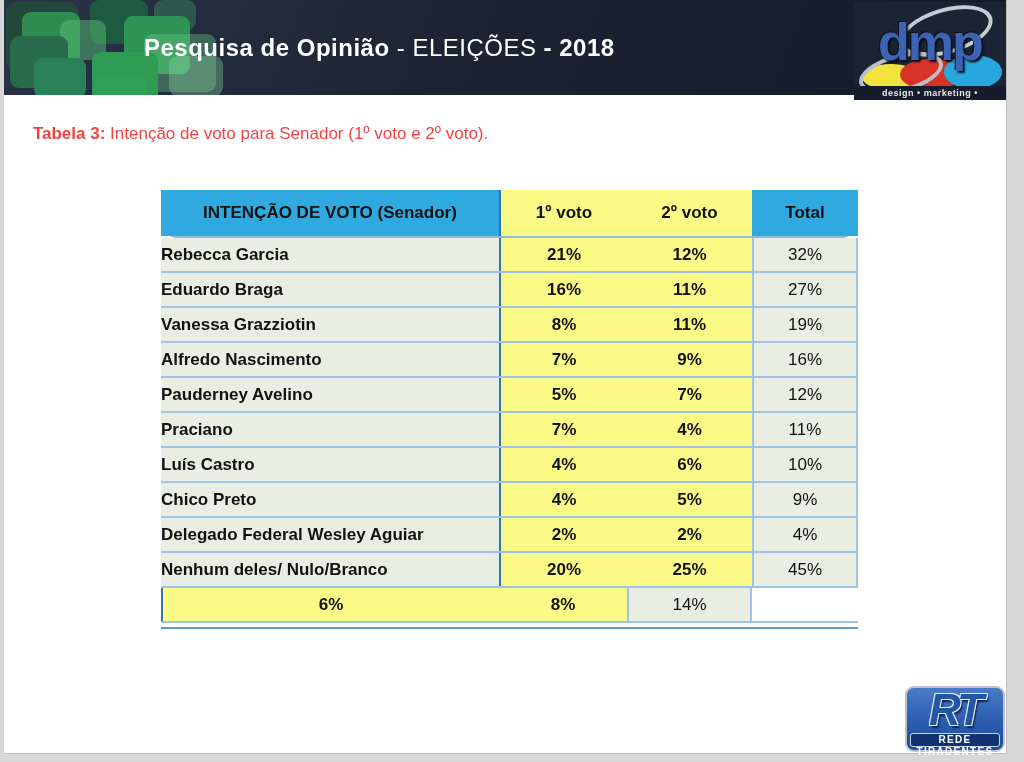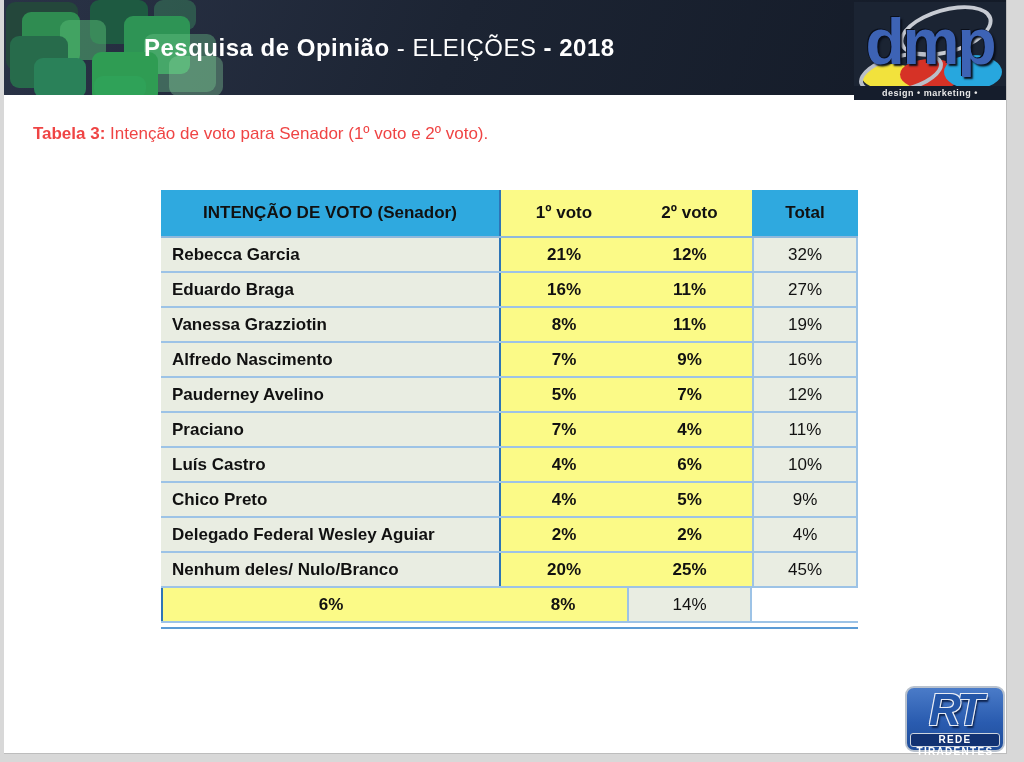--- a/index.html
+++ b/index.html
@@ -55,44 +55,44 @@
   .dmp-ring2 {
     position:absolute; left:4px; top:52px; width:86px; height:38px;
     border:4px solid #b9bec8; border-radius:50%; transform:rotate(-14deg);
   }
   .dmp-ellipse { position:absolute; border-radius:50%; }
   .dmp-e-yellow { left:8px;  top:62px; width:58px; height:26px; background:#f2e23c; }
   .dmp-e-red    { left:46px; top:57px; width:62px; height:31px; background:#d63226; }
   .dmp-e-blue   { left:90px; top:53px; width:58px; height:34px; background:#27a7de; }
   .dmp-text {
     position:absolute; left:0; right:0; top:14px; text-align:center;
-    font-size:64px; font-weight:bold; color:#3d63b5; line-height:52px;
+    font-size:52px; font-weight:bold; color:#3d63b5; line-height:52px;
     text-shadow:2px 2px 2px #0a0f1a, -1px -1px 0 #0a0f1a;
     letter-spacing:-2px;
   }
   .dmp-tagline {
     position:absolute; left:0; right:0; bottom:0; height:14px;
     background:#151d2c; color:#e8e8e8; font-size:9px; font-weight:bold;
     text-align:center; line-height:14px; letter-spacing:.5px;
   }
   
   .caption {
     position:absolute; left:10px; top:104px; font-size:17px; color:#ef4444;
     white-space:pre;
   }
   .caption .b { font-weight:bold; }
   
   .table { position:absolute; left:157px; top:190px; width:697px; }
   .trow {
     display:grid; grid-template-columns:338px 128px 125px 106px;
     height:35px; border-bottom:2px solid #9dc3e6;
   }
-  .trow.head { height:48px; border-bottom:2px solid #8fb8dc; }
+  .trow.head { height:48px; border-bottom:2px solid #8fb8dc;border-radius:17px; }
   .c { display:flex; align-items:center; font-size:17px; color:#111; }
-  .c.name  { background:#e9ede2; font-weight:bold; padding-left:11px; }
+  .c.name  { background:#e9ede2; font-weight:bold; padding-left:0; }
   .c.v1, .c.v2 { background:#fbfa87; font-weight:bold; justify-content:center; }
   .c.v1 { border-left:2px solid #2e75b6; }
   .c.tot { background:#e9ede2; font-weight:normal; justify-content:center;
            border-left:2px solid #9dc3e6; border-right:2px solid #9dc3e6; }
   .trow.head .c { font-weight:bold; justify-content:center; padding-left:0; }
   .trow.head .h-name, .trow.head .h-total { background:#2fa9df; }
   .trow.head .h-v { background:#fbfa87; }
   .trow.head .h-v.first { border-left:2px solid #2e75b6; }
   .trow.head .h-total { border-left:none; border-right:none; }
   .tbl-bottom { height:5px; border-bottom:2px solid #5b9bd5; margin-top:1px; }

